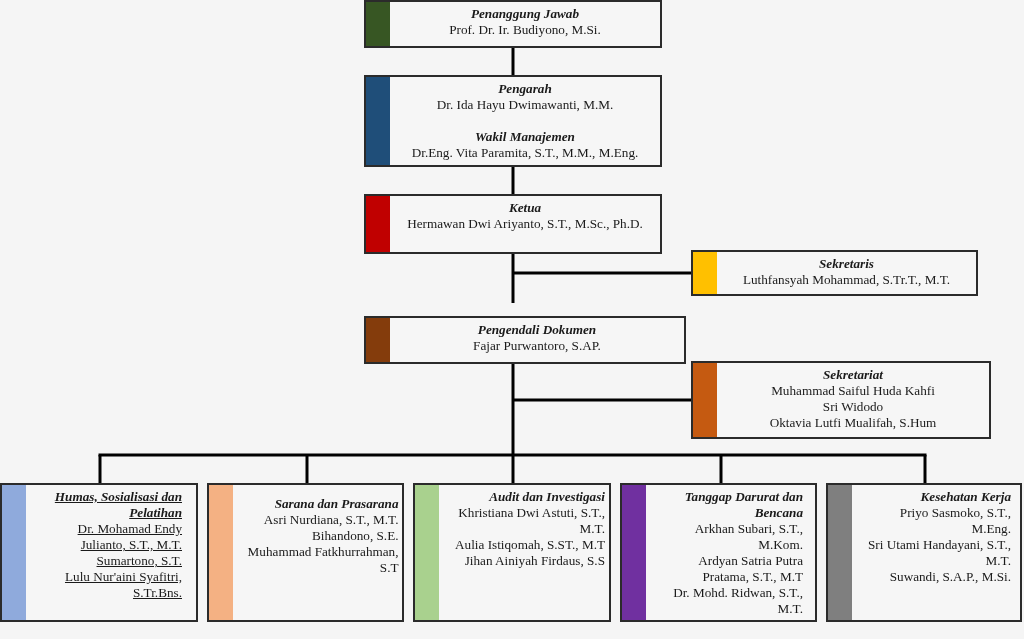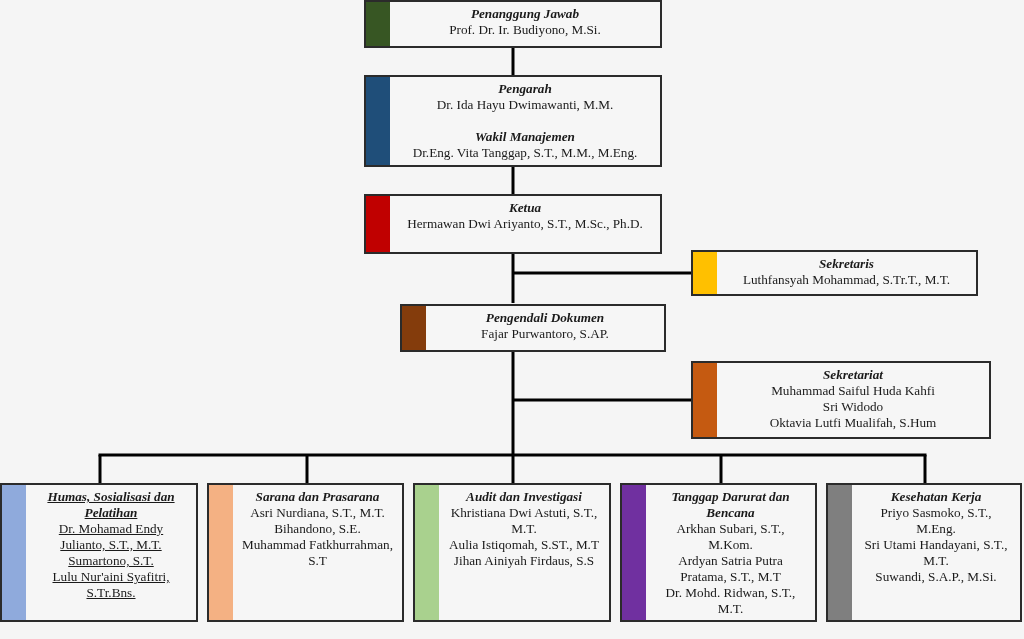--- a/index.html
+++ b/index.html
@@ -11,40 +11,40 @@
   }
   svg.lines { position: absolute; left: 0; top: 0; width: 1024px; height: 639px; }
   svg.lines line { stroke: #000; stroke-width: 3; }
   .box {
     position: absolute; box-sizing: border-box;
     border: 2px solid #2b2b2b; background: #f6f6f6;
     display: flex;
   }
   .bar { width: 24px; flex: 0 0 24px; }
   .content {
-    flex: 1 1 auto; text-align: center; padding-top: 4px;
+    flex: 1 1 auto; text-align: right; padding-top: 4px;
     display: flex; flex-direction: column; align-items: center;
   }
   .role { font-weight: bold; font-style: italic; }
   .gap { height: 16px; }
   .inner { display: block; }
   #pj        { left: 364px; top: 0px;   width: 298px; height: 48px; }
   #pengarah  { left: 364px; top: 75px;  width: 298px; height: 92px; }
   #ketua     { left: 364px; top: 194px; width: 298px; height: 60px; }
   #sekretaris{ left: 691px; top: 250px; width: 287px; height: 46px; }
-  #pengendali{ left: 364px; top: 304px; width: 266px; height: 48px; margin-left: 36px; }
+  #pengendali{ left: 364px; top: 316px; width: 322px; height: 48px; }
   #sekretariat{ left: 691px; top: 361px; width: 300px; height: 78px; }
   .bottom { top: 483px; height: 139px; }
   #humas     { left: 0px;   width: 198px; }
   #sarana    { left: 207px; width: 197px; }
   #audit     { left: 413px; width: 198px; }
   #tanggap   { left: 620px; width: 197px; }
   #kesehatan { left: 826px; width: 196px; }
   #humas .inner { width: 142px; text-decoration: underline; }
-  #sarana .inner { width: 162px; }
+  #sarana .inner { width: 162px; margin-top: 7px; }
   #audit .inner { width: 162px; }
   #tanggap .inner { width: 145px; }
   #kesehatan .inner { width: 150px; }
 </style>
 </head>
 <body>
 
 <svg class="lines">
   <line x1="513" y1="47" x2="513" y2="76"></line>
   <line x1="513" y1="166" x2="513" y2="195"></line>
@@ -68,21 +68,21 @@
   </div>
 </div>
 
 <div class="box" id="pengarah">
   <div class="bar" style="background: rgb(31, 78, 121);"></div>
   <div class="content">
     <div class="role">Pengarah</div>
     <div>Dr. Ida Hayu Dwimawanti, M.M.</div>
     <div class="gap"></div>
     <div class="role">Wakil Manajemen</div>
-    <div>Dr.Eng. Vita Tanggap, S.T., M.M., M.Eng.</div>
+    <div>Dr.Eng. Vita Paramita, S.T., M.M., M.Eng.</div>
   </div>
 </div>
 
 <div class="box" id="ketua">
   <div class="bar" style="background: rgb(192, 0, 0);"></div>
   <div class="content">
     <div class="role">Ketua</div>
     <div>Hermawan Dwi Ariyanto, S.T., M.Sc., Ph.D.</div>
   </div>
 </div>

